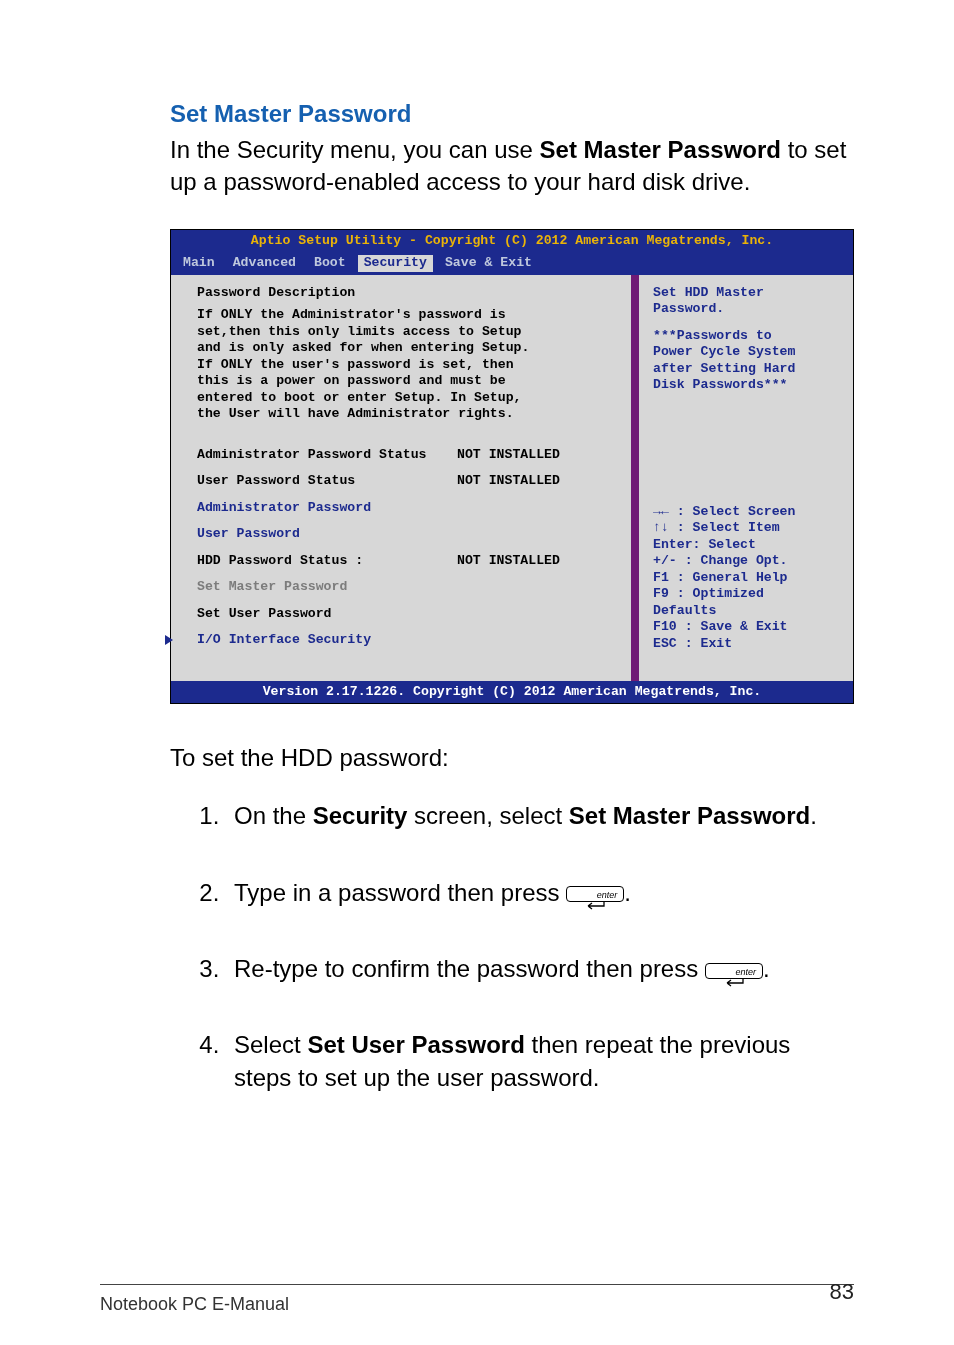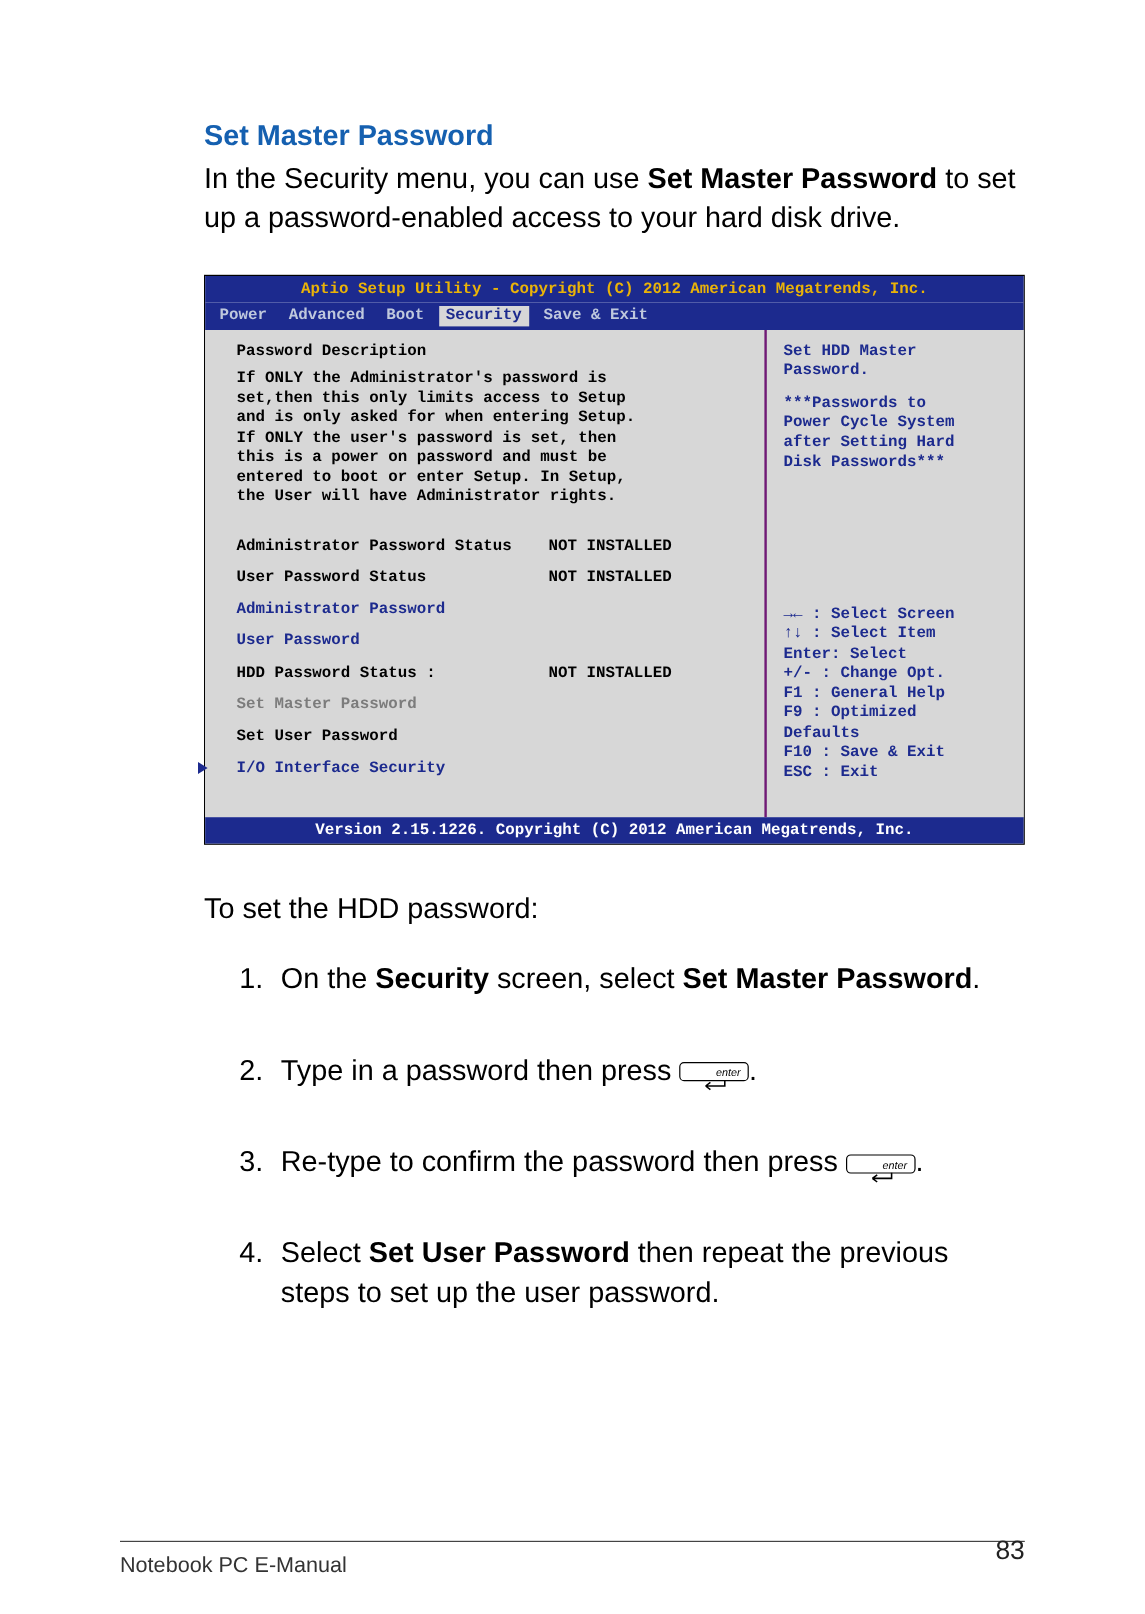--- a/index.html
+++ b/index.html
@@ -14,21 +14,21 @@
   .bios-tabs{background:#1c2a8e;color:#c0d0e0;padding:3px 12px;display:flex;gap:18px;}
   .bios-tabs span{color:#bfc8dd;}
   .bios-tabs .active{background:#d7d7d7;color:#1c2a8e;padding:0 6px;margin:0 -6px;}
   .bios-body{background:#d7d7d7;display:flex;}
   .bios-left{flex:1;padding:10px 18px 12px 26px;color:#1c2a8e;}
   .bios-left .black{color:#000;}
   .bios-left .grey{color:#7c7c7c;}
   .bios-left .row{display:flex;}
   .bios-left .lbl{width:260px;}
   .bios-left .val{color:#000;}
-  .bios-right{width:190px;border-left:2px solid #701a75;padding:10px 10px 12px 14px;color:#1c2a8e;}
+  .bios-right{width:190px;border-left:8px solid #701a75;padding:10px 10px 12px 14px;color:#1c2a8e;}
   .bios-footer{background:#1c2a8e;color:#fff;text-align:center;padding:3px 6px;}
   .arrow-marker{position:relative;}
   .arrow-marker svg{position:absolute;left:-34px;top:2px;}
 
   .para{font-size:24px;margin:30px 0 28px 0;}
   ol.steps{font-size:24px;padding-left:56px;margin:0;}
   ol.steps li{padding-left:8px;margin-bottom:44px;line-height:1.35;}
   ol.steps li .b{font-weight:700;}
   .key{display:inline-block;border:1.5px solid #000;border-radius:4px;padding:0 28px;height:16px;vertical-align:middle;box-sizing:border-box;position:relative;}
   .key .kl{position:absolute;right:6px;top:2px;font-size:9px;font-style:italic;}
@@ -45,21 +45,21 @@
 
   <div class="heading">Set Master Password</div>
 
   <div class="intro">
     <span>In the Security menu, you can use </span><span class="b">Set Master Password</span><span> to set up a password-enabled access to your hard disk drive.</span>
   </div>
 
   <div class="bios">
     <div class="bios-title">Aptio Setup Utility - Copyright (C) 2012 American Megatrends, Inc.</div>
     <div class="bios-tabs">
-      <span>Power</span>
+      <span>Main</span>
       <span>Advanced</span>
       <span>Boot</span>
       <span class="active">Security</span>
       <span>Save &amp; Exit</span>
     </div>
     <div class="bios-body">
       <div class="bios-left">
         <div class="black">Password Description</div>
         <div style="height:6px"></div>
         <div class="black">If ONLY the Administrator's password is</div>
@@ -118,21 +118,21 @@
         <div>↑↓  : Select Item</div>
         <div>Enter: Select</div>
         <div>+/-  : Change Opt.</div>
         <div>F1   : General Help</div>
         <div>F9   : Optimized</div>
         <div>Defaults</div>
         <div>F10  : Save &amp; Exit</div>
         <div>ESC  : Exit</div>
       </div>
     </div>
-    <div class="bios-footer">Version 2.15.1226. Copyright (C) 2012 American Megatrends, Inc.</div>
+    <div class="bios-footer">Version 2.17.1226. Copyright (C) 2012 American Megatrends, Inc.</div>
   </div>
 
   <div class="para">To set the HDD password:</div>
 
   <ol class="steps">
     <li>
       <span>On the </span><span class="b">Security</span><span> screen, select </span><span class="b">Set Master Password</span><span>.</span>
     </li>
     <li>
       <span>Type in a password then press </span>

